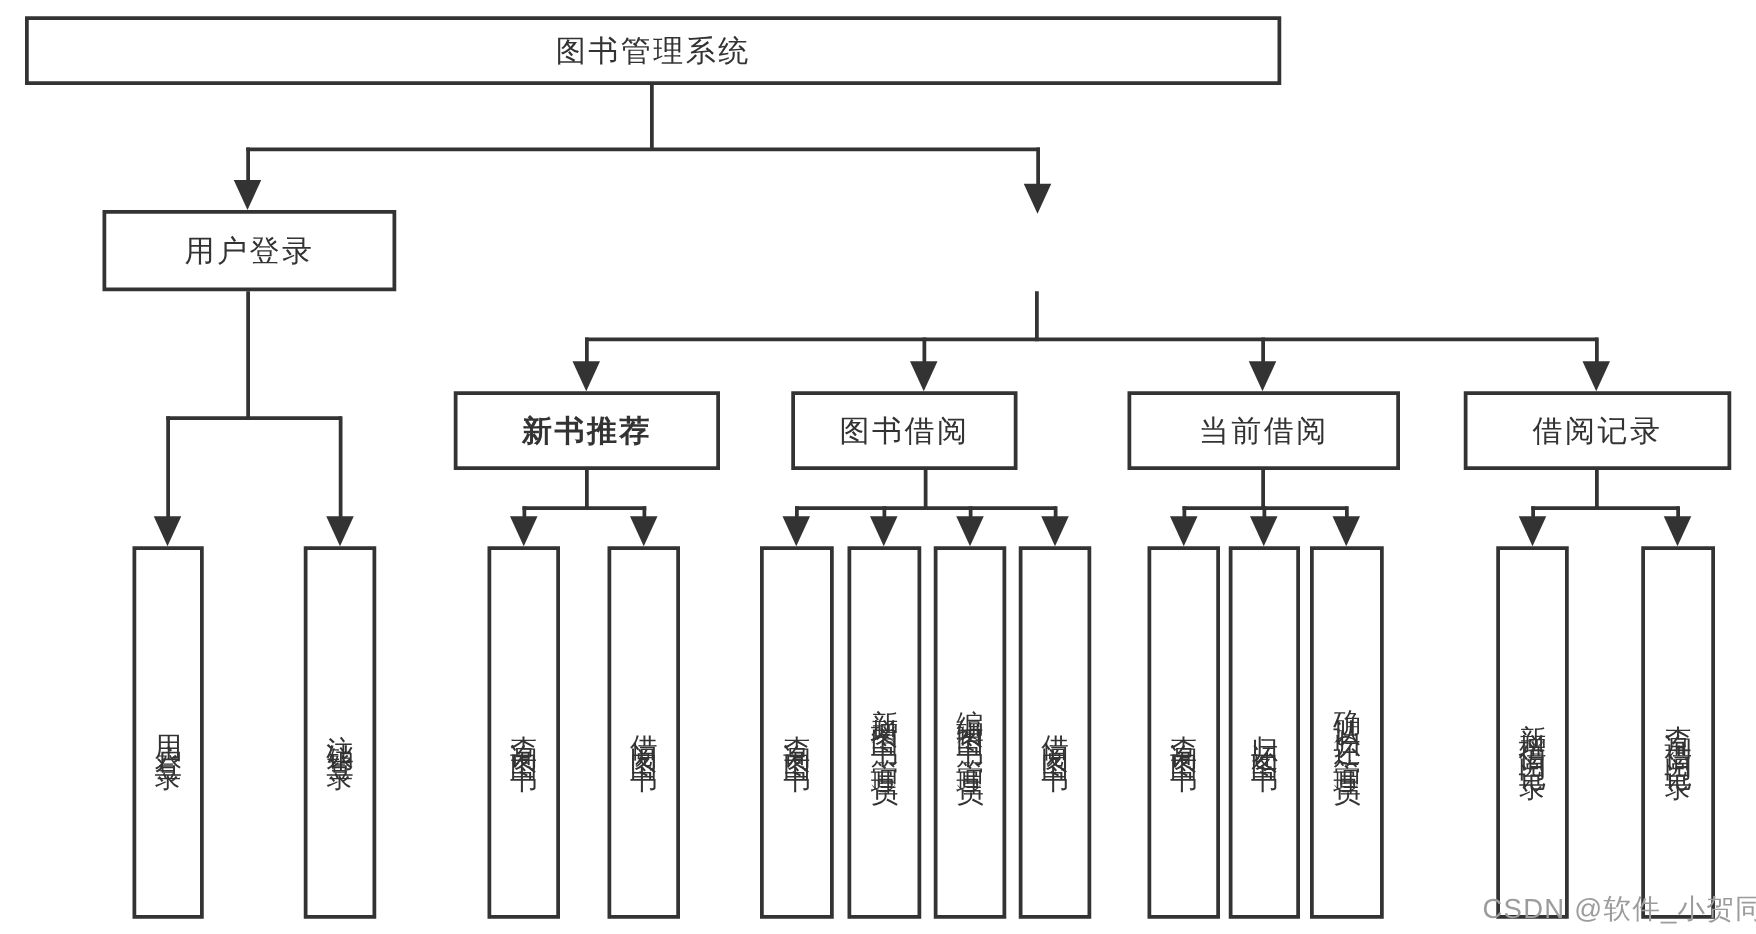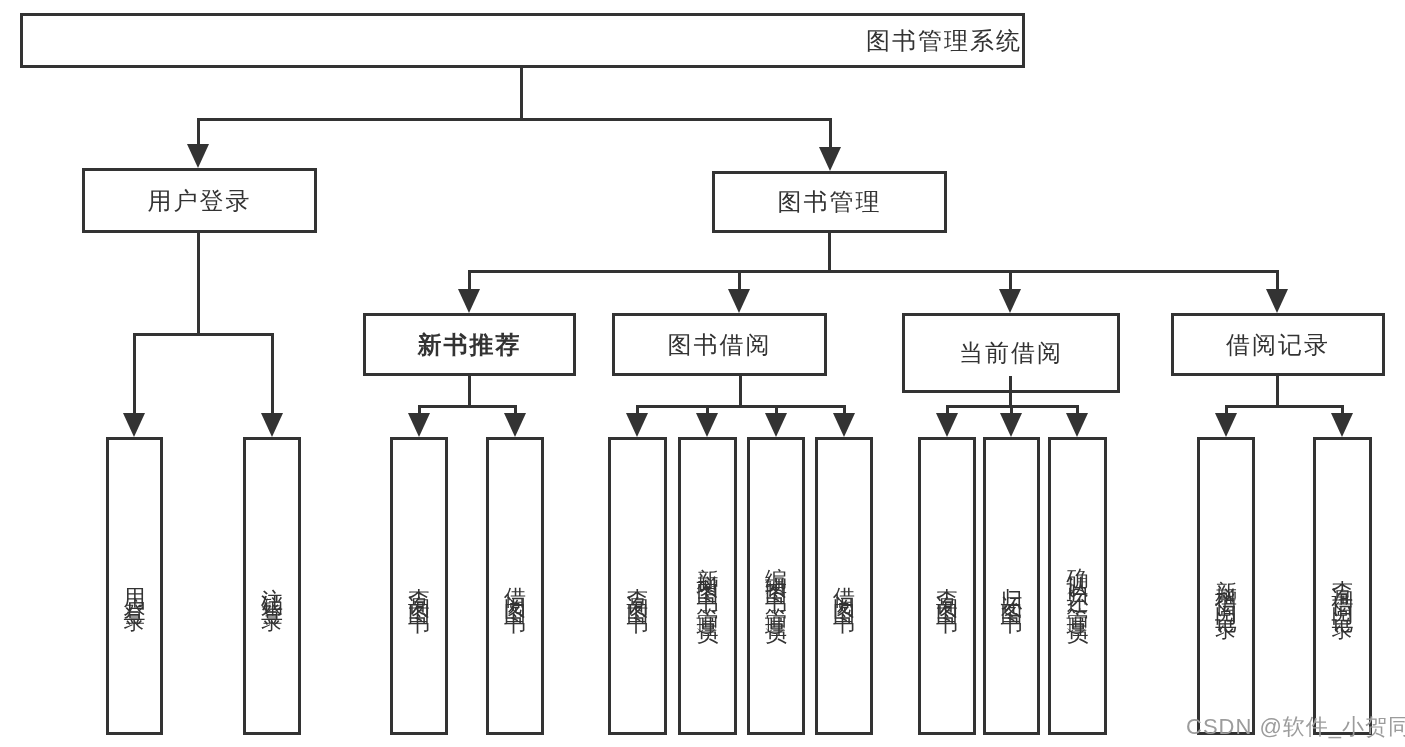--- a/index.html
+++ b/index.html
@@ -55,36 +55,33 @@
     color: #9c9c9c;
     letter-spacing: 1px;
     white-space: nowrap;
   }
 </style>
 </head>
 <body>
 
 <div class="canvas">
 
-  <div class="node root" style="left:20px; top:13px; width:1005px; height:55px;justify-content:flex-end;">
+  <div class="node root" style="left:20px; top:13px; width:1005px; height:55px;">
     <span>图书管理系统</span>
   </div>
 
   <div class="vl" style="left:520px; top:68px; height:52px;"></div>
   <div class="hl" style="left:197px; top:118px; width:635px;"></div>
   <div class="vl" style="left:197px; top:118px; height:30px;"></div>
   <div class="arrow" style="left:187px; top:144px;"></div>
   <div class="vl" style="left:829px; top:118px; height:32px;"></div>
   <div class="arrow" style="left:819px; top:147px;"></div>
 
   <div class="node h-text" style="left:82px; top:168px; width:235px; height:65px;">
     <span>用户登录</span>
-  </div>
-  <div class="node h-text" style="left:712px; top:171px; width:235px; height:62px;">
-    <span>图书管理</span>
   </div>
 
   <div class="vl" style="left:197px; top:233px; height:102px;"></div>
   <div class="hl" style="left:133px; top:333px; width:140px;"></div>
   <div class="vl" style="left:133px; top:333px; height:82px;"></div>
   <div class="arrow" style="left:123px; top:413px;"></div>
   <div class="vl" style="left:271px; top:333px; height:82px;"></div>
   <div class="arrow" style="left:261px; top:413px;"></div>
 
   <div class="vl" style="left:828px; top:233px; height:40px;"></div>
@@ -94,24 +91,24 @@
   <div class="vl" style="left:738px; top:270px; height:22px;"></div>
   <div class="arrow" style="left:728px; top:289px;"></div>
   <div class="vl" style="left:1009px; top:270px; height:22px;"></div>
   <div class="arrow" style="left:999px; top:289px;"></div>
   <div class="vl" style="left:1276px; top:270px; height:22px;"></div>
   <div class="arrow" style="left:1266px; top:289px;"></div>
 
   <div class="node h-text" style="left:363px; top:313px; width:213px; height:63px;font-weight:bold;">
     <span>新书推荐</span>
   </div>
-  <div class="node h-text" style="left:612px; top:313px; width:215px; height:63px;">
+  <div class="node h-text" style="left:633px; top:313px; width:181px; height:63px;">
     <span>图书借阅</span>
   </div>
-  <div class="node h-text" style="left:902px; top:313px; width:218px; height:80px;align-items:center;">
+  <div class="node h-text" style="left:902px; top:313px; width:218px; height:63px;align-items:center;">
     <span>当前借阅</span>
   </div>
   <div class="node h-text" style="left:1171px; top:313px; width:214px; height:63px;">
     <span>借阅记录</span>
   </div>
 
   <div class="vl" style="left:468px; top:376px; height:32px;"></div>
   <div class="hl" style="left:418px; top:405px; width:99px;"></div>
   <div class="vl" style="left:418px; top:405px; height:12px;"></div>
   <div class="arrow" style="left:408px; top:413px;"></div>

